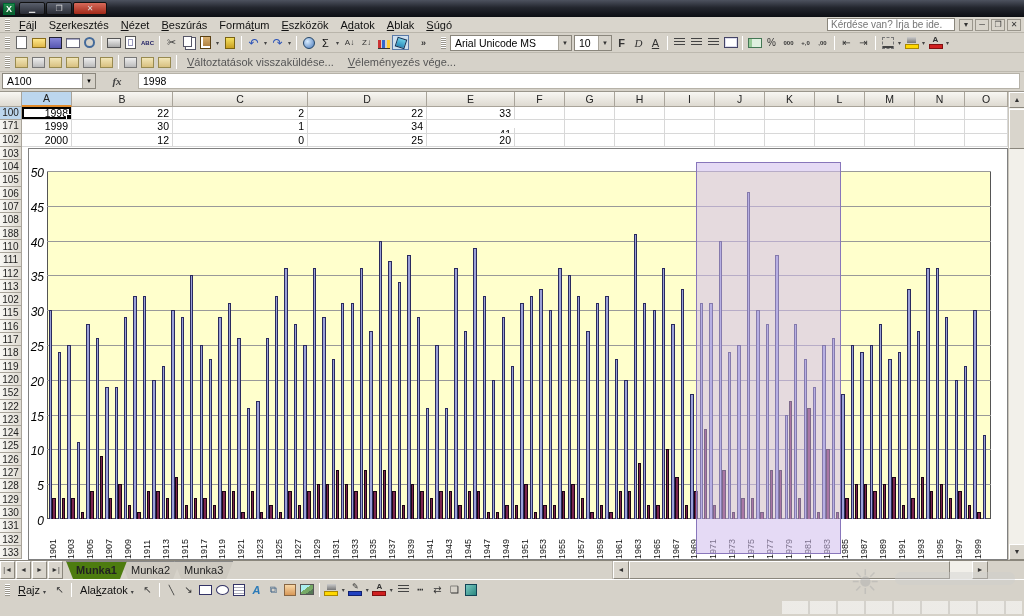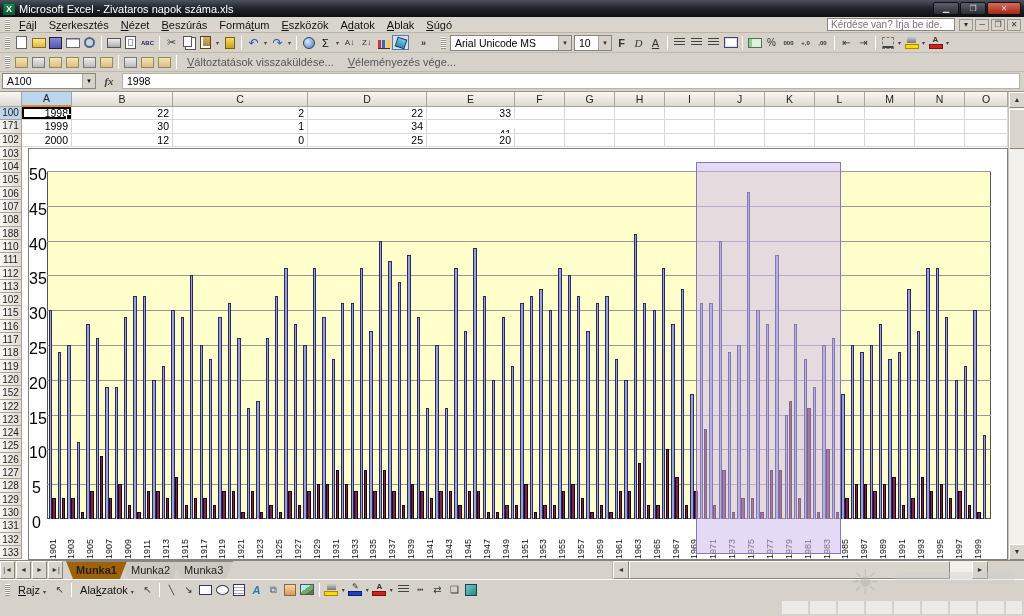--- a/index.html
+++ b/index.html
@@ -102,21 +102,21 @@
   .i-diagram::before { content:"⧉"; font-size:10px; color:#468; }
   .i-clip-art::before { content:""; width:10px; height:10px; background:linear-gradient(#f8d8a8,#d89858); border:1px solid #864; }
   .i-insert-picture::before { content:""; width:12px; height:9px; border:1px solid #555;
     background:linear-gradient(145deg,#aee 0 40%,#7a6 40% 70%,#575 70%); }
   .i-dash-style::before { content:"┅"; font-size:10px; }
   .i-arrow-style::before { content:"⇄"; font-size:10px; }
   .i-shadow-style::before { content:"❏"; font-size:10px; }
   .i-3d-style::before { content:""; width:10px; height:10px; background:linear-gradient(135deg,#7ac8c0,#2a8880); border:1px solid #145; }
 
   
-  .fbar { height:20px; background:#d6d2c9; display:flex; align-items:center; border-bottom:1px solid #9a968c; padding:1px 4px 2px 2px; }
+  .fbar { height:20px; background:#d6d2c9; display:flex; align-items:center; border-bottom:1px solid #9a968c; padding:1px 4px 2px 2px;gap:8px; }
   .namebox { width:94px; height:16px; background:#fff; border:1px solid #8a867c; display:flex; align-items:center; font-size:10.5px; padding-left:4px; }
   .namebox .arr { margin-left:auto; width:13px; height:14px; background:#d6d2c9; border-left:1px solid #a9a59b; font-size:6px; display:flex; align-items:center; justify-content:center; }
   .fx { width:26px; text-align:center; color:#444; font-style:italic; font-family:"Liberation Serif",serif; font-weight:bold; }
   .fvalue { flex:1; height:16px; background:#fff; border:1px solid #b6b2a8; display:flex; align-items:center; padding-left:4px; font-size:10.5px; }
 
   
   .sheet { position:relative; height:468px; background:#fff; overflow:hidden; }
   .colheads { position:absolute; left:0; top:0; height:15px; display:flex; width:1008px; }
   .hcell { background:linear-gradient(#f8f7f3,#dedad1); border-right:1px solid #a9a49a; border-bottom:1px solid #a9a49a;
     font-size:10.5px; color:#222; text-align:center; line-height:14px; flex-shrink:0; }
@@ -141,35 +141,35 @@
 
   
   .chart { position:absolute; left:28px; top:56px; width:980px; height:412px; background:#fff; border:1px solid #808080; }
   .plot { position:absolute; left:18px; top:22px; width:944px; height:348px; background:#ffffcc; border:1px solid #555; }
   .gl { position:absolute; left:18px; width:944px; height:1px; background:#999; }
   .bars { position:absolute; left:18px; top:22px; width:944px; height:348px; display:flex; align-items:flex-end; }
   .grp { width:9.44px; flex-shrink:0; display:flex; align-items:flex-end; padding-left:1.5px; }
   .bar { flex-shrink:0; }
   .bar.b { width:3.4px; background:#9aa0d8; border:1px solid #2a2a5e; border-bottom:none; }
   .bar.r { width:3.4px; background:#7a2550; border:1px solid #1a0512; border-bottom:none; margin-left:0.5px; }
-  .yl { position:absolute; width:15px; text-align:center; font-size:16px; color:#000; }
+  .yl { position:absolute; width:15px; text-align:right; font-size:12px; color:#000;font-style:italic; }
   .xl { position:absolute; top:374px; writing-mode:vertical-rl; transform:rotate(180deg); font-size:9px; color:#111; height:36px; }
   .legend { position:absolute; left:18px; top:7px; background:#fff; border:1px solid #000; padding:4px 8px 2px 6px; z-index:6; }
   .litem { display:flex; align-items:center; margin-bottom:4px; }
   .swatch { width:7px; height:7px; border:1px solid #222; margin-right:5px; flex-shrink:0; }
   .litem span { font-size:10.5px; white-space:nowrap; }
   .highlight { position:absolute; background:rgba(207,188,236,0.55); border:1px solid #8876bb; z-index:5; }
 
   
   .tabrow { height:19px; background:#d6d2c9; display:flex; align-items:stretch; border-top:1px solid #8a867c; }
   .navbtn { width:15px; background:#d9d5cc; border:1px solid; border-color:#fff #8a867c #8a867c #fff;
     font-size:7px; text-align:center; line-height:16px; color:#333; margin-right:1px; }
   .tab { padding:2px 10px; background:#cdc9c0; color:#222; clip-path:polygon(0 0,100% 0,calc(100% - 7px) 100%,7px 100%);
     margin-left:-6px; border-top:1px solid #888; font-size:11px; }
-  .tab.active { background:#a16207; font-weight:bold; z-index:2; }
+  .tab.active { background:#4d7c0f; font-weight:bold; z-index:2; }
   .tabfill { flex:1; }
   .hscroll { display:flex; align-items:stretch; width:376px; background:#f2f0ea; border-left:1px solid #b9b5ab; }
   .hthumb { flex:1; background:#d9d5cc; border:1px solid; border-color:#fff #8a867c #8a867c #fff; margin-right:22px; }
   .hscroll .sbtn { height:auto; line-height:16px; }
   .tabcorner { width:36px; background:#d6d2c9; }
   .drawbar { height:20px; display:flex; align-items:center; background:#d6d2c9; border-top:1px solid #fff; padding-left:2px; }
   .drawlbl { padding:0 5px; color:#111; }
   .drawlbl u { text-decoration:underline; }
   .statusbar { height:17px; background:#d6d2c9; border-top:1px solid #9a968c; display:flex; align-items:center;
     padding-left:6px; color:#222; position:relative; }
@@ -181,21 +181,20 @@
   .wm-cells { left:782px; top:601px; width:240px; height:13px;
     background:repeating-linear-gradient(90deg, rgba(255,255,255,0.55) 0 26px, rgba(210,210,210,0.4) 26px 28px); }
 </style>
 </head>
 <body>
 
 <div id="screen">
 
   <div class="titlebar">
     <span class="app-icon">X</span>
-    <span class="ttl">Microsoft Excel - Zivataros napok száma.xls</span>
     <span class="winbtns">
       <span class="winbtn">▁</span>
       <span class="winbtn">❐</span>
       <span class="winbtn close">✕</span>
     </span>
   </div>
 
   <div class="menubar">
     <span class="grip"></span>
     <span style="display:flex">

